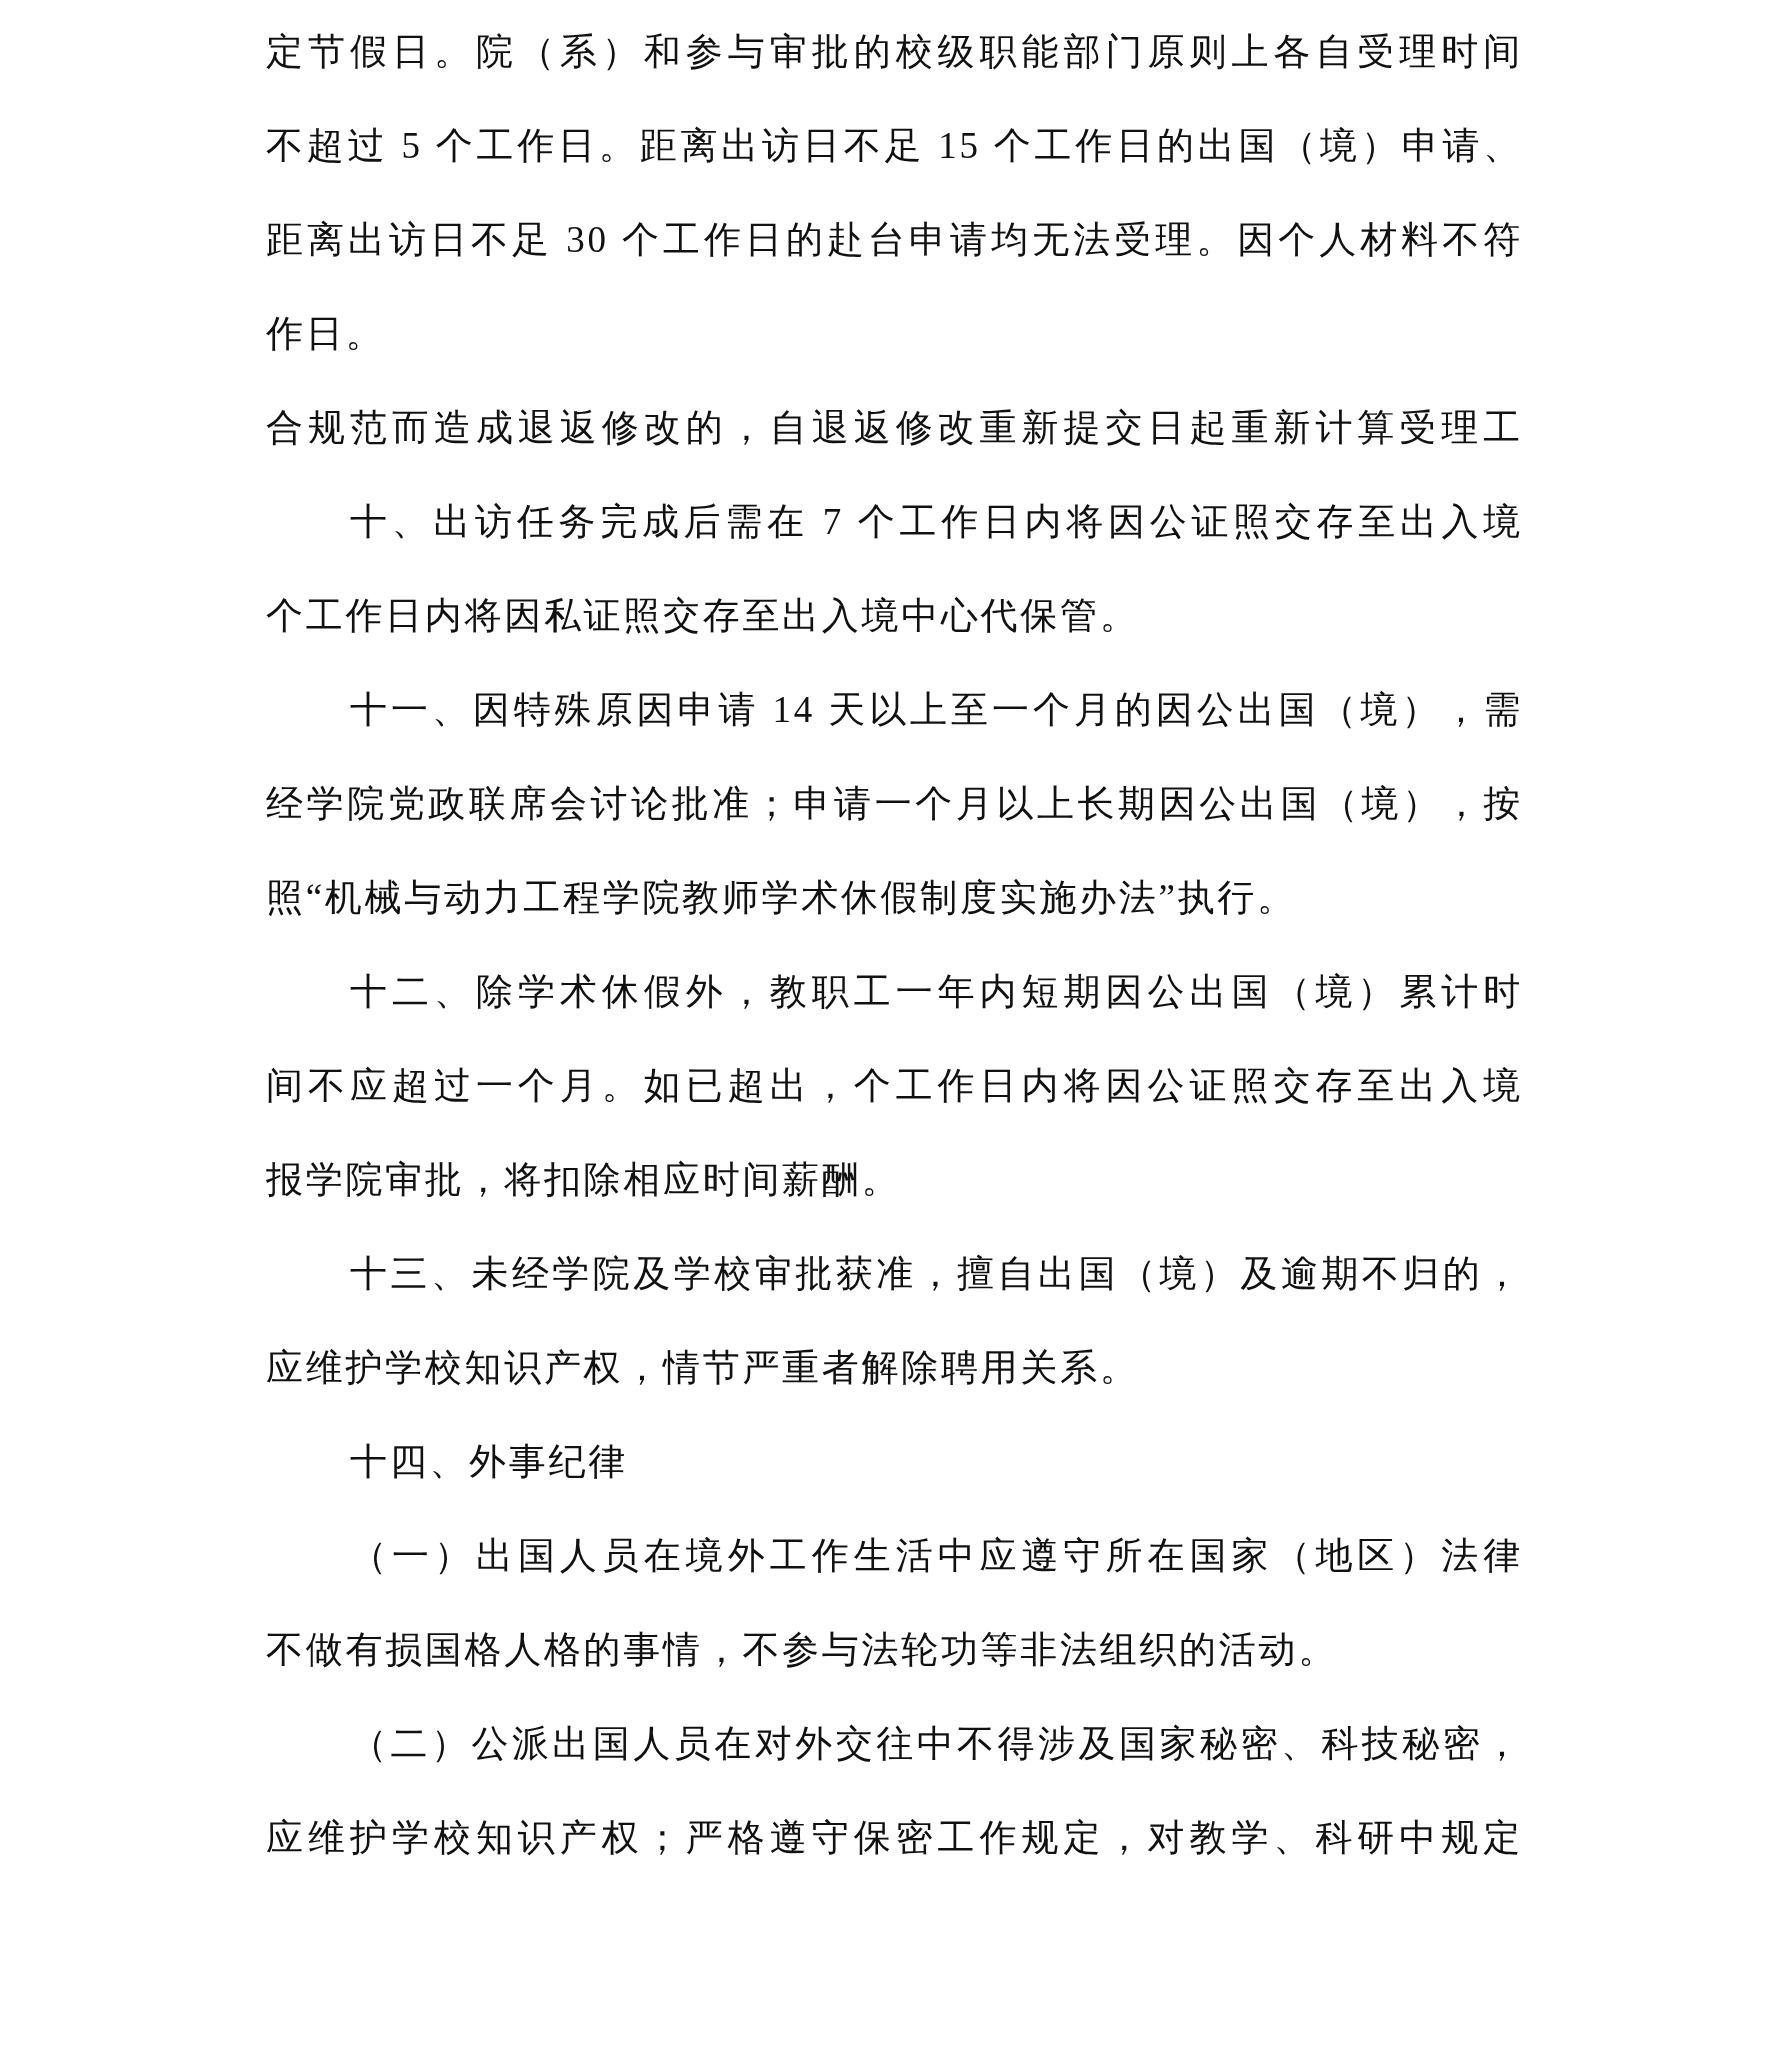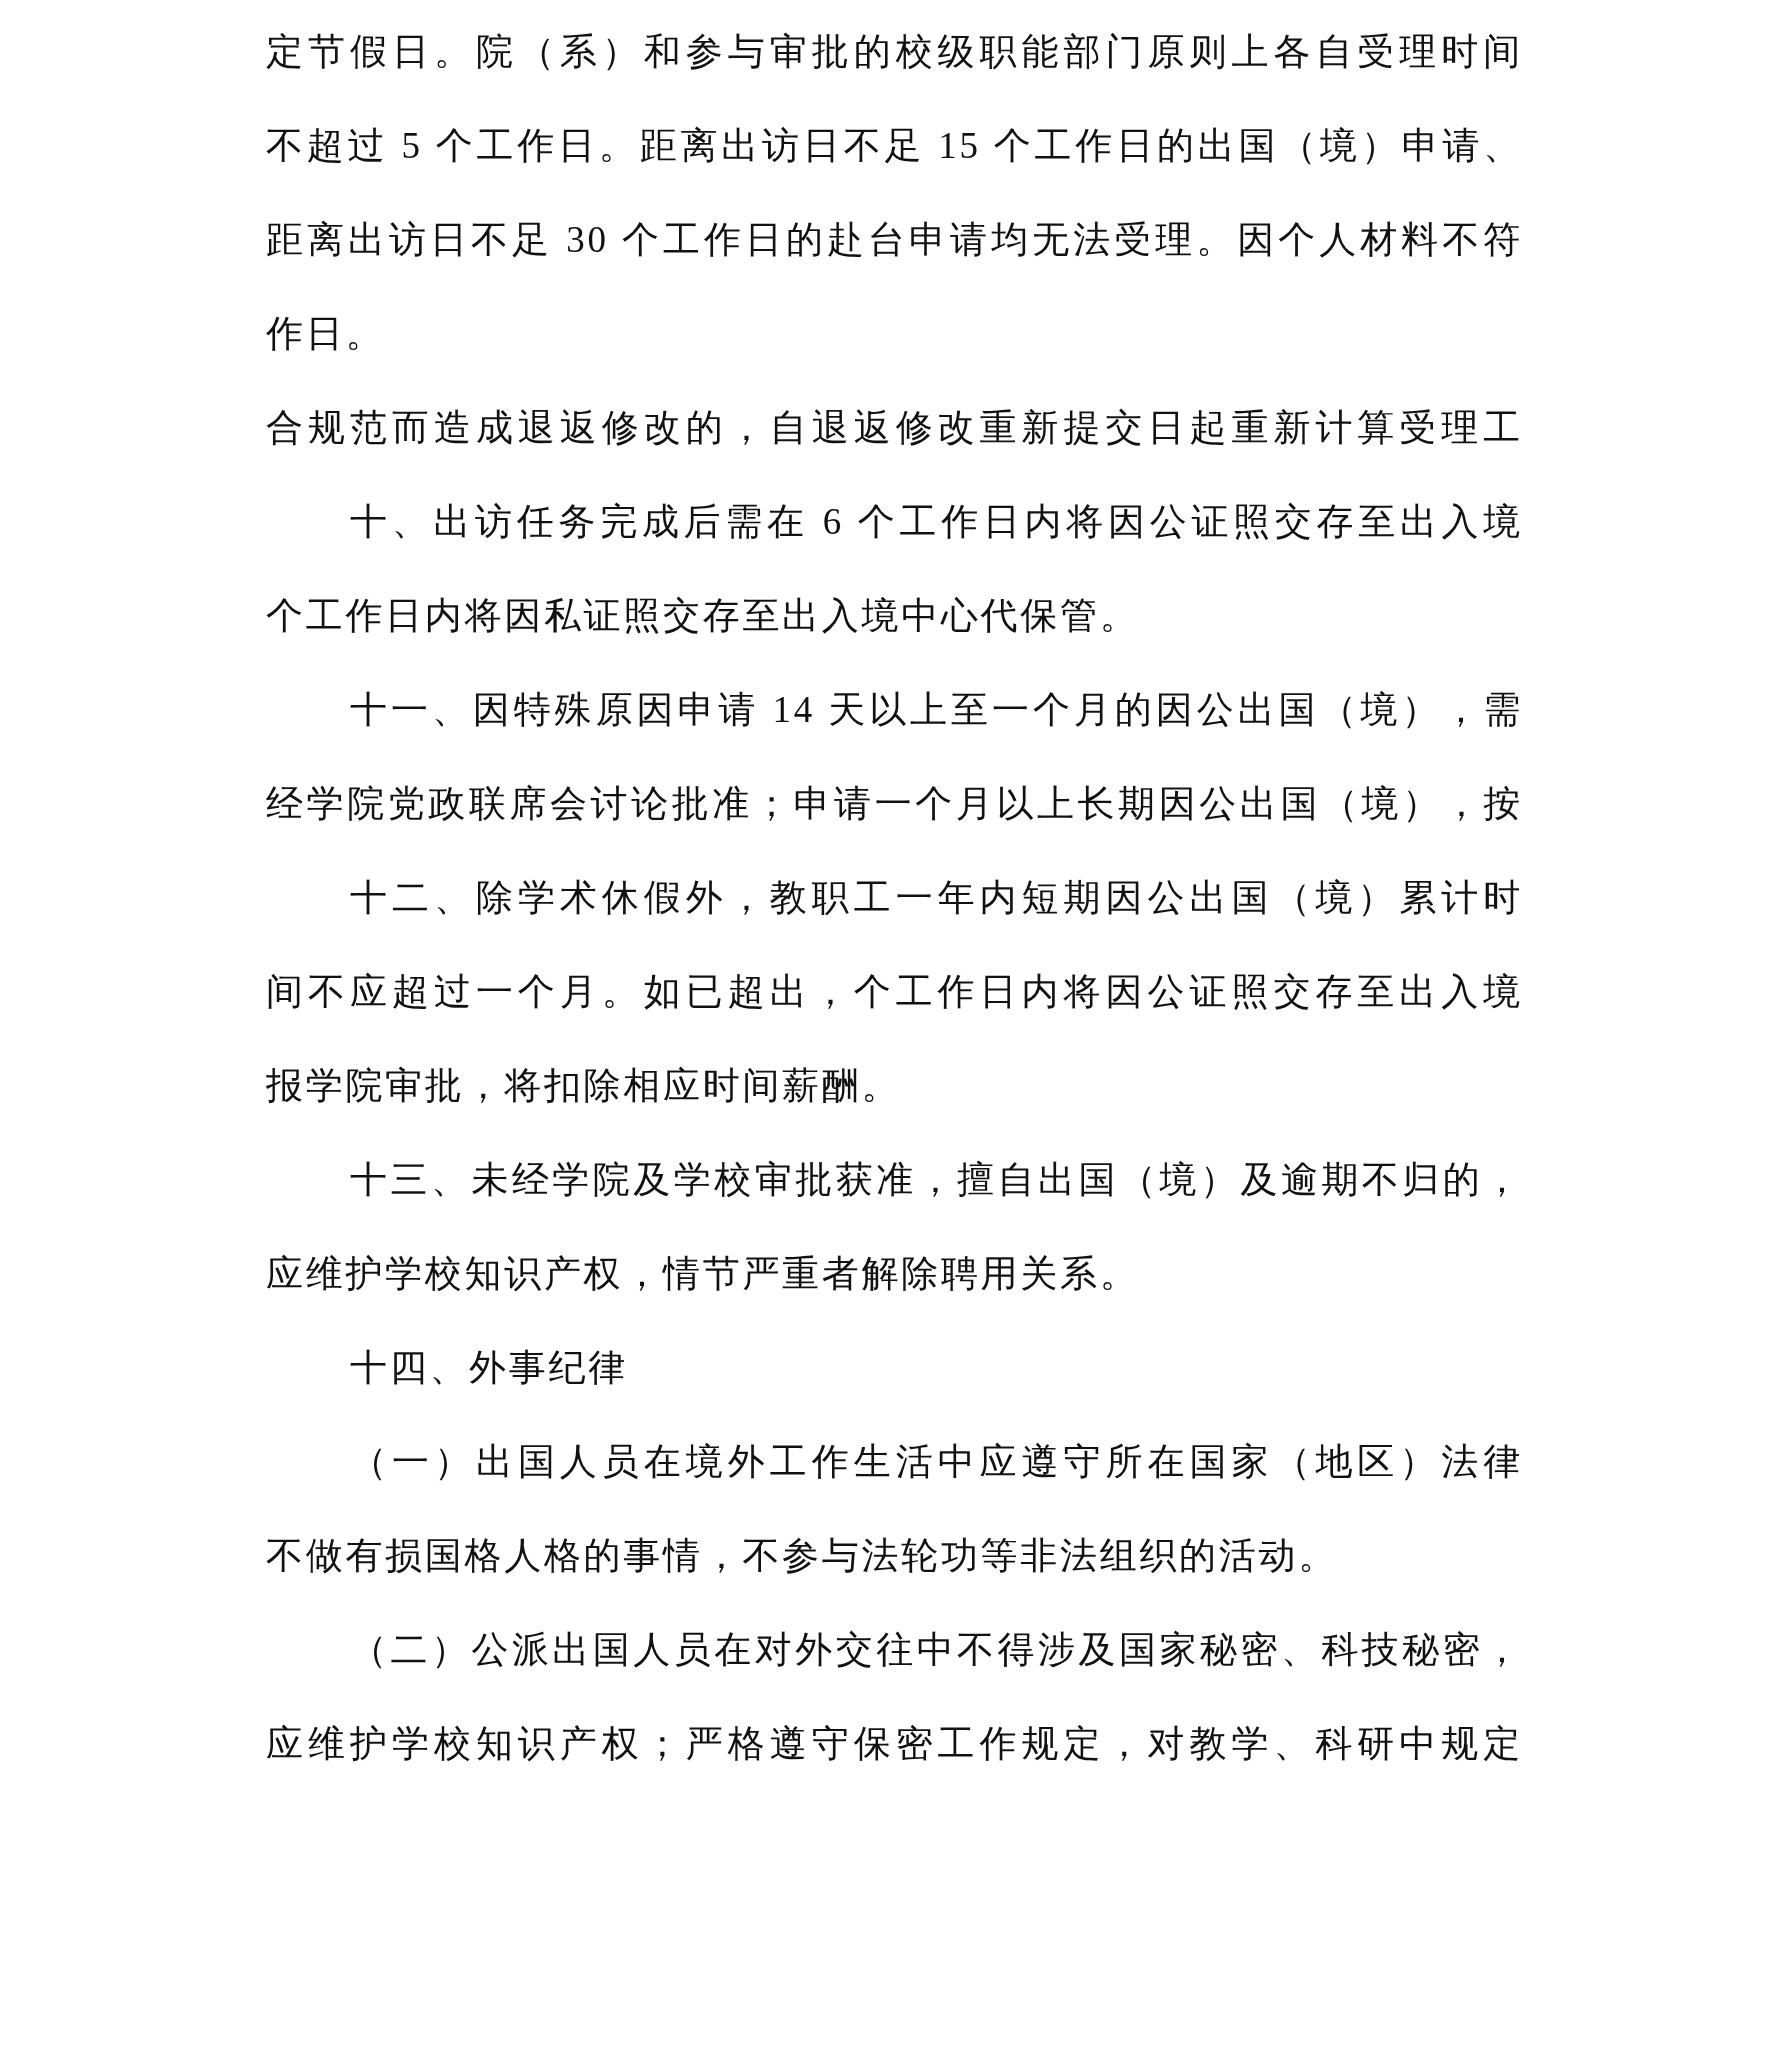--- a/index.html
+++ b/index.html
@@ -43,24 +43,25 @@
 </head>
 <body>
 
 <div class="page">
   <div class="textblock">
     <div class="line j">定节假日。院（系）和参与审批的校级职能部门原则上各自受理时间</div>
     <div class="line j">不超过 5 个工作日。距离出访日不足 15 个工作日的出国（境）申请、</div>
     <div class="line j">距离出访日不足 30 个工作日的赴台申请均无法受理。因个人材料不符</div>
     <div class="line">作日。</div>
     <div class="line j">合规范而造成退返修改的，自退返修改重新提交日起重新计算受理工</div>
-    <div class="line j ind">十、出访任务完成后需在 6 个工作日内将因公证照交存至出入境</div>
+    <div class="line j ind">十、出访任务完成后需在 7 个工作日内将因公证照交存至出入境</div>
     <div class="line">个工作日内将因私证照交存至出入境中心代保管。</div>
     <div class="line j ind">十一、因特殊原因申请 14 天以上至一个月的因公出国（境），需</div>
     <div class="line j">经学院党政联席会讨论批准；申请一个月以上长期因公出国（境），按</div>
+    <div class="line">照“机械与动力工程学院教师学术休假制度实施办法”执行。</div>
     <div class="line j ind">十二、除学术休假外，教职工一年内短期因公出国（境）累计时</div>
     <div class="line j">间不应超过一个月。如已超出，个工作日内将因公证照交存至出入境</div>
     <div class="line">报学院审批，将扣除相应时间薪酬。</div>
     <div class="line j ind">十三、未经学院及学校审批获准，擅自出国（境）及逾期不归的，</div>
     <div class="line">应维护学校知识产权，情节严重者解除聘用关系。</div>
     <div class="line ind">十四、外事纪律</div>
     <div class="line j ind">（一）出国人员在境外工作生活中应遵守所在国家（地区）法律</div>
     <div class="line">不做有损国格人格的事情，不参与法轮功等非法组织的活动。</div>
     <div class="line j ind">（二）公派出国人员在对外交往中不得涉及国家秘密、科技秘密，</div>
     <div class="line j">应维护学校知识产权；严格遵守保密工作规定，对教学、科研中规定</div>

